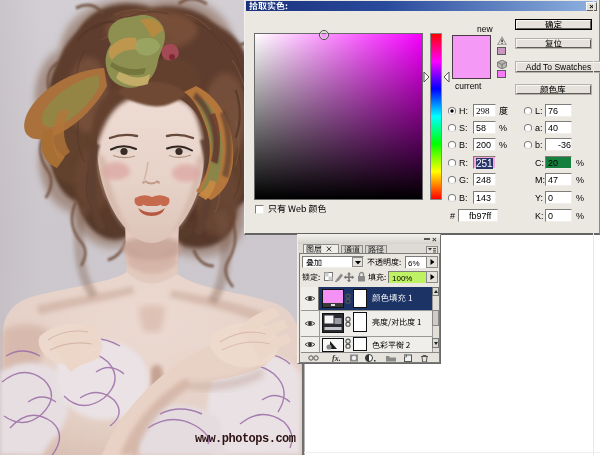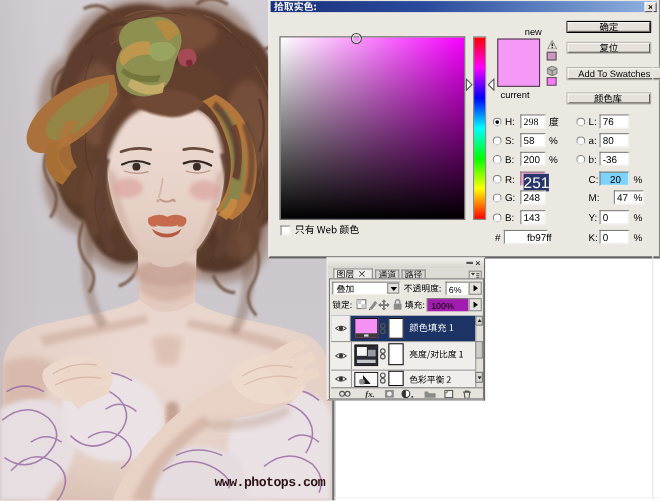--- a/index.html
+++ b/index.html
@@ -283,74 +283,74 @@
  border-top:1px solid #7f7d78;border-left:1px solid #7f7d78;border-right:1px solid #f0eee9;border-bottom:1px solid #f0eee9;
  box-sizing:border-box;font-size:9px;color:#000;padding:1px 0 0 2px;">200</div>
 <div class="abs" style="left:254px;top:140px;font-size:9px;color:#000;">%</div>
 <svg class="abs" style="left:203px;top:159px" width="8" height="8" viewBox="0 0 7.5 7.5">
 <circle cx="3.75" cy="3.75" r="3.4" fill="#fff" stroke="#828282" stroke-width="1"></circle>
 <path d="M0.7 5.5 A3.4 3.4 0 0 0 6.8 5.5" stroke="#e8e8e8" stroke-width="1" fill="none"></path>
     </svg>
 <div class="abs" style="left:214px;top:158px;width:14px;font-size:9px;color:#000;">R:</div>
 <div class="abs" style="left:228px;top:156px;width:23px;height:13px;background:#f9a8d4;
  border-top:1px solid #7f7d78;border-left:1px solid #7f7d78;border-right:1px solid #f0eee9;border-bottom:1px solid #f0eee9;
- box-sizing:border-box;font-size:14px;color:#000;padding:1px 0 0 2px;"><span style="background:#28356b;color:#fff;">251</span></div>
+ box-sizing:border-box;font-size:10px;color:#000;padding:1px 0 0 2px;"><span style="background:#28356b;color:#fff;">251</span></div>
 <svg class="abs" style="left:203px;top:176px" width="8" height="8" viewBox="0 0 7.5 7.5">
 <circle cx="3.75" cy="3.75" r="3.4" fill="#fff" stroke="#828282" stroke-width="1"></circle>
 <path d="M0.7 5.5 A3.4 3.4 0 0 0 6.8 5.5" stroke="#e8e8e8" stroke-width="1" fill="none"></path>
     </svg>
 <div class="abs" style="left:214px;top:175px;width:14px;font-size:9px;color:#000;">G:</div>
 <div class="abs" style="left:228px;top:173px;width:23px;height:13px;background:#fff;
  border-top:1px solid #7f7d78;border-left:1px solid #7f7d78;border-right:1px solid #f0eee9;border-bottom:1px solid #f0eee9;
  box-sizing:border-box;font-size:9px;color:#000;padding:1px 0 0 2px;">248</div>
 <svg class="abs" style="left:203px;top:194px" width="8" height="8" viewBox="0 0 7.5 7.5">
 <circle cx="3.75" cy="3.75" r="3.4" fill="#fff" stroke="#828282" stroke-width="1"></circle>
 <path d="M0.7 5.5 A3.4 3.4 0 0 0 6.8 5.5" stroke="#e8e8e8" stroke-width="1" fill="none"></path>
     </svg>
 <div class="abs" style="left:214px;top:193px;width:14px;font-size:9px;color:#000;">B:</div>
 <div class="abs" style="left:228px;top:191px;width:23px;height:13px;background:#fff;
  border-top:1px solid #7f7d78;border-left:1px solid #7f7d78;border-right:1px solid #f0eee9;border-bottom:1px solid #f0eee9;
  box-sizing:border-box;font-size:9px;color:#000;padding:1px 0 0 2px;">143</div>
 <div class="abs" style="left:205px;top:211px;font-size:9px;color:#000;">#</div>
 <div class="abs" style="left:213px;top:209px;width:40px;height:13px;background:#fff;
  border-top:1px solid #7f7d78;border-left:1px solid #7f7d78;border-right:1px solid #f0eee9;border-bottom:1px solid #f0eee9;
- box-sizing:border-box;font-size:9px;color:#000;padding:1px 0 0 20px;">fb97ff</div>
+ box-sizing:border-box;font-size:9px;color:#000;padding:1px 0 0 10px;">fb97ff</div>
 <svg class="abs" style="left:279px;top:107px" width="8" height="8" viewBox="0 0 7.5 7.5">
 <circle cx="3.75" cy="3.75" r="3.4" fill="#fff" stroke="#828282" stroke-width="1"></circle>
 <path d="M0.7 5.5 A3.4 3.4 0 0 0 6.8 5.5" stroke="#e8e8e8" stroke-width="1" fill="none"></path>
     </svg>
 <div class="abs" style="left:290px;top:106px;width:14px;font-size:9px;color:#000;">L:</div>
 <div class="abs" style="left:300px;top:104px;width:27px;height:13px;background:#fff;
  border-top:1px solid #7f7d78;border-left:1px solid #7f7d78;border-right:1px solid #f0eee9;border-bottom:1px solid #f0eee9;
  box-sizing:border-box;font-size:9px;color:#000;padding:1px 0 0 2px;">76</div>
 <svg class="abs" style="left:279px;top:124px" width="8" height="8" viewBox="0 0 7.5 7.5">
 <circle cx="3.75" cy="3.75" r="3.4" fill="#fff" stroke="#828282" stroke-width="1"></circle>
 <path d="M0.7 5.5 A3.4 3.4 0 0 0 6.8 5.5" stroke="#e8e8e8" stroke-width="1" fill="none"></path>
     </svg>
 <div class="abs" style="left:290px;top:123px;width:14px;font-size:9px;color:#000;">a:</div>
 <div class="abs" style="left:300px;top:121px;width:27px;height:13px;background:#fff;
  border-top:1px solid #7f7d78;border-left:1px solid #7f7d78;border-right:1px solid #f0eee9;border-bottom:1px solid #f0eee9;
- box-sizing:border-box;font-size:9px;color:#000;padding:1px 0 0 2px;">80</div>
+ box-sizing:border-box;font-size:9px;color:#000;padding:1px 0 0 2px;">40</div>
 <svg class="abs" style="left:279px;top:141px" width="8" height="8" viewBox="0 0 7.5 7.5">
 <circle cx="3.75" cy="3.75" r="3.4" fill="#fff" stroke="#828282" stroke-width="1"></circle>
 <path d="M0.7 5.5 A3.4 3.4 0 0 0 6.8 5.5" stroke="#e8e8e8" stroke-width="1" fill="none"></path>
     </svg>
 <div class="abs" style="left:290px;top:140px;width:14px;font-size:9px;color:#000;">b:</div>
 <div class="abs" style="left:300px;top:138px;width:27px;height:13px;background:#fff;
  border-top:1px solid #7f7d78;border-left:1px solid #7f7d78;border-right:1px solid #f0eee9;border-bottom:1px solid #f0eee9;
- box-sizing:border-box;font-size:9px;color:#000;padding:1px 0 0 2px;">-36</div>
+ box-sizing:border-box;font-size:9px;color:#000;padding:1px 0 0 2px;text-align:right;">-36</div>
 <div class="abs" style="left:290px;top:158px;width:14px;font-size:9px;color:#000;">C:</div>
-<div class="abs" style="left:300px;top:156px;width:27px;height:13px;background:#7dd3fc;
- border-top:1px solid #7f7d78;border-left:1px solid #7f7d78;border-right:1px solid #f0eee9;border-bottom:1px solid #f0eee9;
- box-sizing:border-box;font-size:9px;color:#000;padding:1px 0 0 2px;text-align:center;">20</div>
+<div class="abs" style="left:300px;top:156px;width:27px;height:13px;background:#15803d;
+ border-top:1px solid #7f7d78;border-left:1px solid #7f7d78;border-right:1px solid #f0eee9;border-bottom:1px solid #f0eee9;
+ box-sizing:border-box;font-size:9px;color:#000;padding:1px 0 0 2px;">20</div>
 <div class="abs" style="left:331px;top:158px;font-size:9px;color:#000;">%</div>
 <div class="abs" style="left:290px;top:175px;width:14px;font-size:9px;color:#000;">M:</div>
 <div class="abs" style="left:300px;top:173px;width:27px;height:13px;background:#fff;
  border-top:1px solid #7f7d78;border-left:1px solid #7f7d78;border-right:1px solid #f0eee9;border-bottom:1px solid #f0eee9;
- box-sizing:border-box;font-size:9px;color:#000;padding:1px 0 0 2px;margin-left:13px;">47</div>
+ box-sizing:border-box;font-size:9px;color:#000;padding:1px 0 0 2px;">47</div>
 <div class="abs" style="left:331px;top:175px;font-size:9px;color:#000;">%</div>
 <div class="abs" style="left:290px;top:193px;width:14px;font-size:9px;color:#000;">Y:</div>
 <div class="abs" style="left:300px;top:191px;width:27px;height:13px;background:#fff;
  border-top:1px solid #7f7d78;border-left:1px solid #7f7d78;border-right:1px solid #f0eee9;border-bottom:1px solid #f0eee9;
  box-sizing:border-box;font-size:9px;color:#000;padding:1px 0 0 2px;">0</div>
 <div class="abs" style="left:331px;top:193px;font-size:9px;color:#000;">%</div>
 <div class="abs" style="left:290px;top:211px;width:14px;font-size:9px;color:#000;">K:</div>
 <div class="abs" style="left:300px;top:209px;width:27px;height:13px;background:#fff;
  border-top:1px solid #7f7d78;border-left:1px solid #7f7d78;border-right:1px solid #f0eee9;border-bottom:1px solid #f0eee9;
  box-sizing:border-box;font-size:9px;color:#000;padding:1px 0 0 2px;">0</div>
@@ -416,21 +416,21 @@
         <rect x="4.5" y="5.5" width="4" height="4" fill="#ccc"></rect>
 <path d="M12 9 L17 2.5 L19 4.5 L14 10.5 Z" fill="#8a8a8a"></path>
         <path d="M12 9 l -1 2.5 l 2 -1 Z" fill="#555"></path>
 <path d="M25 1 l 2 2.5 h -1.2 v 2 h 2 v -1.2 l 2.5 2 l -2.5 2 v -1.2 h -2 v 2 h 1.2 l -2 2.5 l -2 -2.5 h 1.2 v -2 h -2 v 1.2 l -2.5 -2 l 2.5 -2 v 1.2 h 2 v -2 h -1.2 Z" fill="#777"></path>
 <rect x="34" y="5" width="7" height="5.5" fill="#8a8a8a"></rect>
         <path d="M35.5 5 v -1.5 a2 2 0 0 1 4 0 v 1.5" fill="none" stroke="#8a8a8a" stroke-width="1.3"></path>
 </svg>
 <svg class="abs" style="left:68px;top:18px" width="26" height="10" viewBox="0 0 26 10">
 <path d="M3.0 2.0H7.5V2.5H3.0ZM5.6 7.5 6.0 7.1Q6.2 7.3 6.5 7.5Q6.8 7.7 7.1 7.9Q7.4 8.1 7.6 8.2L7.2 8.6Q7.0 8.5 6.7 8.3Q6.5 8.1 6.2 7.9Q5.9 7.7 5.6 7.5ZM4.3 7.1 4.8 7.5Q4.6 7.7 4.2 7.9Q3.9 8.1 3.6 8.3Q3.2 8.5 2.9 8.6Q2.9 8.5 2.8 8.4Q2.6 8.3 2.6 8.2Q2.9 8.1 3.2 7.9Q3.5 7.7 3.8 7.5Q4.1 7.3 4.3 7.1ZM2.7 6.6H7.7V7.1H2.7ZM3.6 4.0H6.7V4.3H3.6ZM3.6 4.8H6.8V5.2H3.6ZM3.6 5.7H6.7V6.1H3.6ZM3.4 3.0H7.0V6.8H6.4V3.5H3.9V6.8H3.4ZM4.9 1.3 5.5 1.3Q5.5 1.7 5.4 2.1Q5.3 2.4 5.2 2.8Q5.1 3.1 5.0 3.4L4.5 3.3Q4.6 3.1 4.7 2.7Q4.7 2.3 4.8 2.0Q4.9 1.6 4.9 1.3ZM0.3 3.2H2.7V3.8H0.3ZM1.2 1.4H1.8V6.7H1.2ZM0.3 6.9Q0.6 6.8 1.0 6.7Q1.3 6.5 1.8 6.4Q2.2 6.2 2.7 6.0L2.7 6.6Q2.2 6.8 1.6 7.1Q1.0 7.3 0.5 7.5Z M12.6 4.9H13.2V7.6Q13.2 7.8 13.3 7.8Q13.4 7.9 13.6 7.9Q13.7 7.9 13.8 7.9Q13.9 7.9 14.1 7.9Q14.3 7.9 14.5 7.9Q14.6 7.9 14.7 7.9Q14.8 7.9 14.9 7.8Q15.0 7.7 15.0 7.4Q15.1 7.2 15.1 6.6Q15.2 6.7 15.3 6.7Q15.4 6.8 15.5 6.8Q15.6 6.9 15.7 6.9Q15.6 7.5 15.5 7.8Q15.5 8.2 15.3 8.3Q15.1 8.4 14.7 8.4Q14.7 8.4 14.5 8.4Q14.3 8.4 14.1 8.4Q13.9 8.4 13.8 8.4Q13.6 8.4 13.5 8.4Q13.2 8.4 12.9 8.4Q12.7 8.3 12.7 8.1Q12.6 7.9 12.6 7.6ZM10.8 5.0H11.4Q11.4 5.7 11.2 6.3Q11.1 6.8 10.9 7.3Q10.6 7.7 10.1 8.1Q9.6 8.4 8.8 8.7Q8.8 8.6 8.7 8.5Q8.7 8.4 8.6 8.3Q8.5 8.2 8.4 8.1Q9.2 7.9 9.6 7.6Q10.1 7.4 10.3 7.0Q10.5 6.6 10.6 6.1Q10.7 5.6 10.8 5.0ZM12.8 3.7 13.3 3.4Q13.6 3.7 14.0 4.1Q14.4 4.4 14.8 4.8Q15.1 5.1 15.3 5.4L14.8 5.7Q14.6 5.5 14.3 5.1Q13.9 4.8 13.6 4.4Q13.2 4.0 12.8 3.7ZM8.5 2.6H15.5V3.1H8.5ZM11.4 1.4 12.0 1.3Q12.2 1.5 12.4 1.8Q12.6 2.1 12.7 2.3L12.0 2.6Q12.0 2.3 11.8 2.0Q11.6 1.7 11.4 1.4ZM9.2 5.6Q9.2 5.5 9.1 5.4Q9.1 5.3 9.1 5.1Q9.0 5.0 9.0 4.9Q9.1 4.9 9.3 4.8Q9.4 4.7 9.5 4.5Q9.6 4.5 9.8 4.3Q10.0 4.1 10.2 3.9Q10.4 3.6 10.6 3.3Q10.8 3.0 11.0 2.7L11.7 3.0Q11.4 3.4 11.0 3.8Q10.7 4.2 10.3 4.6Q10.0 4.9 9.6 5.2V5.2Q9.6 5.2 9.6 5.3Q9.5 5.3 9.4 5.3Q9.3 5.4 9.3 5.5Q9.2 5.5 9.2 5.6ZM9.2 5.6 9.2 5.1 9.6 4.9 14.5 4.6Q14.5 4.8 14.6 4.9Q14.6 5.1 14.6 5.2Q13.5 5.2 12.6 5.3Q11.8 5.3 11.2 5.4Q10.6 5.4 10.3 5.4Q9.9 5.4 9.7 5.5Q9.5 5.5 9.4 5.5Q9.3 5.5 9.2 5.6Z M17.1 4.9Q16.9 4.9 16.7 4.7Q16.6 4.6 16.6 4.3Q16.6 4.1 16.7 3.9Q16.9 3.8 17.1 3.8Q17.3 3.8 17.5 3.9Q17.6 4.1 17.6 4.3Q17.6 4.6 17.5 4.7Q17.3 4.9 17.1 4.9ZM17.1 8.1Q16.9 8.1 16.7 7.9Q16.6 7.8 16.6 7.6Q16.6 7.3 16.7 7.1Q16.9 7.0 17.1 7.0Q17.3 7.0 17.5 7.1Q17.6 7.3 17.6 7.6Q17.6 7.8 17.5 7.9Q17.3 8.1 17.1 8.1Z" fill="#000"></path>
 </svg>
-<div class="abs" style="left:88px;top:17px;width:38px;height:12px;background:#a21caf;
+<div class="abs" style="left:88px;top:17px;width:38px;height:12px;background:#bef264;
  border-top:1px solid #7f7d78;border-left:1px solid #7f7d78;box-sizing:border-box;font-size:8px;padding:2px 0 0 3px;color:#000;">100%</div>
 <div class="abs" style="left:126px;top:17px;width:12px;height:12px;background:#e5e2dc;border:1px solid #8a8a8a;box-sizing:border-box;"></div>
 <svg class="abs" style="left:130px;top:20px" width="5" height="6" viewBox="0 0 5 6">
         <path d="M0.5 0 L4.5 3 L0.5 6 Z" fill="#000"></path>
       </svg>
 <div class="abs" style="left:1px;top:33px;width:131px;height:23px;background:#1c3465;"></div>
 <div class="abs" style="left:1px;top:33px;width:18px;height:23px;background:#f0eeea;border-right:1px solid #777;box-sizing:border-box;"></div>
 <svg class="abs" style="left:4px;top:40px" width="12" height="9" viewBox="0 0 12 9">
 <path d="M1 4.5 Q 6 0.5 11 4.5 Q 6 8.5 1 4.5 Z" fill="#f5f3ef" stroke="#333" stroke-width="0.9"></path>
 <circle cx="6" cy="4.5" r="1.9" fill="#333"></circle>

